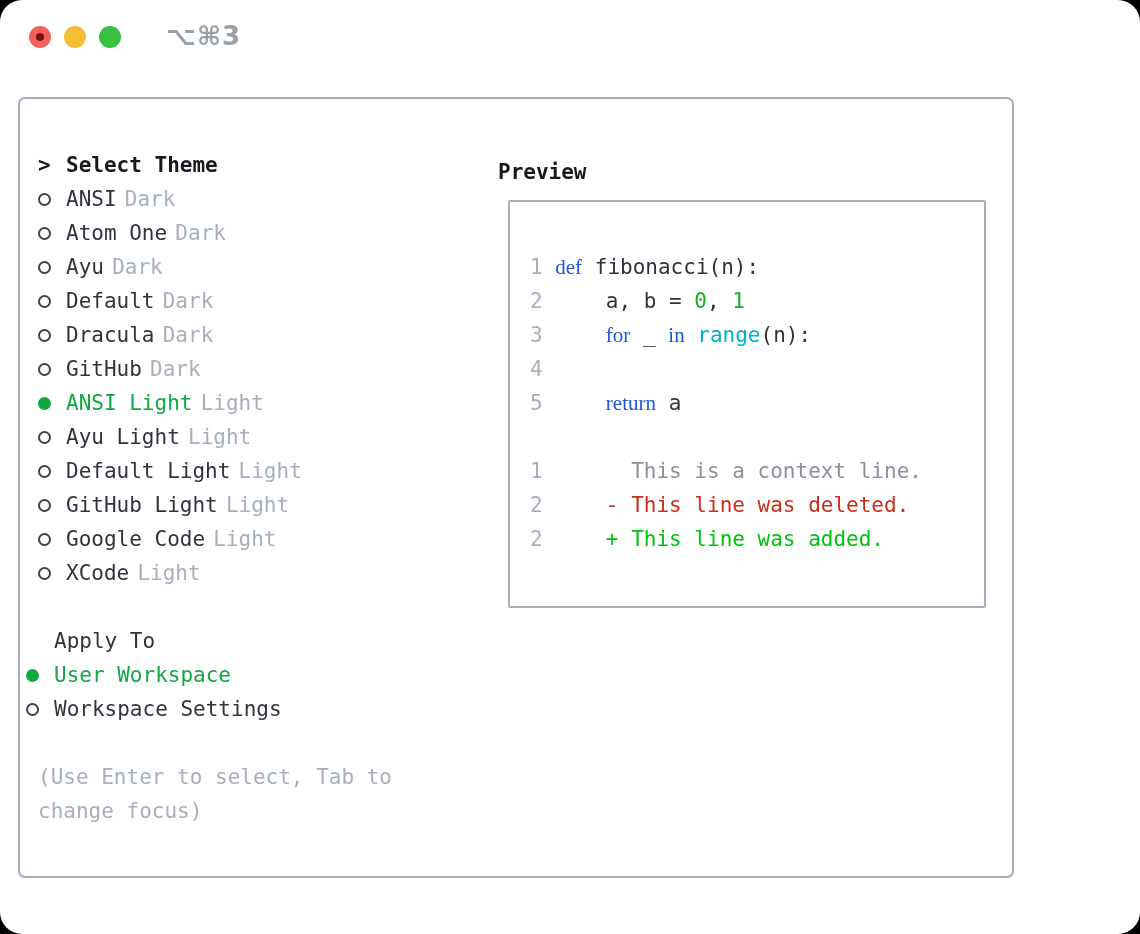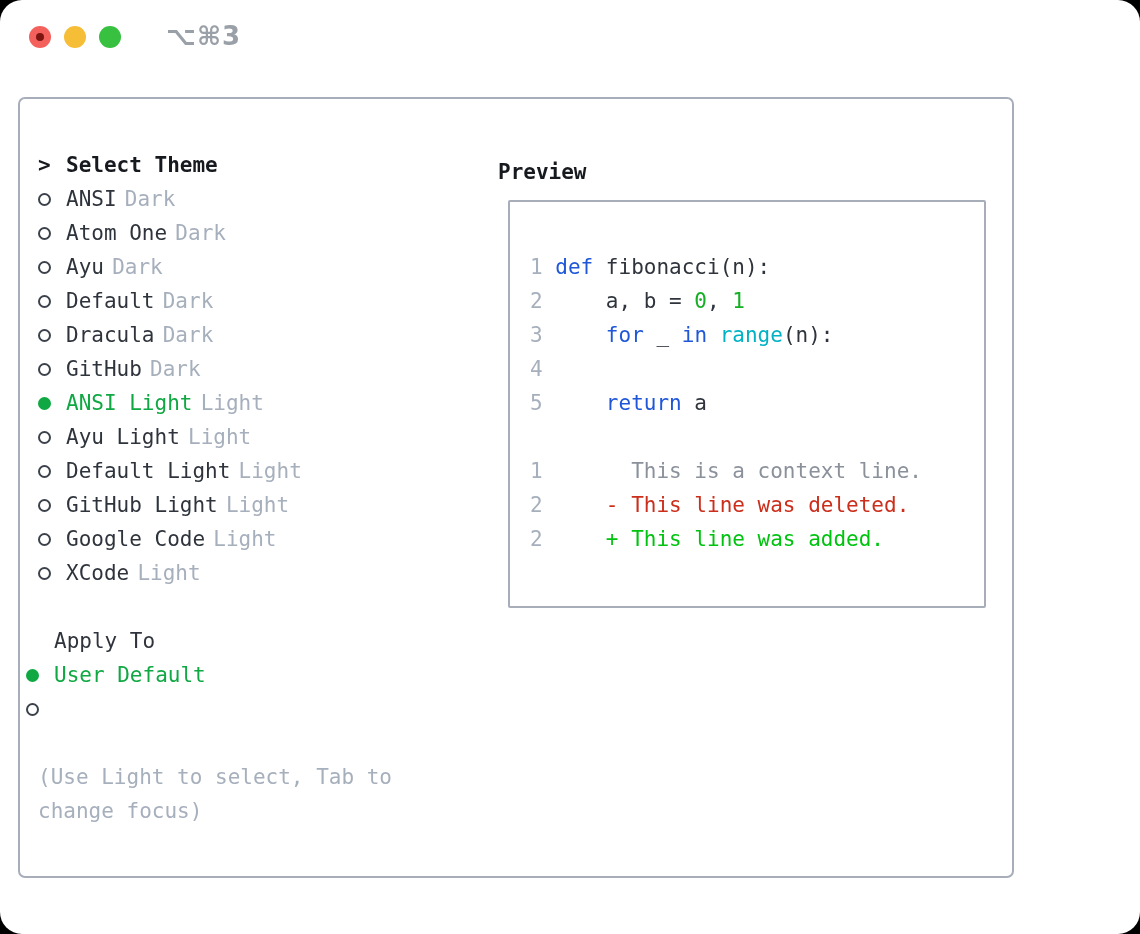--- a/index.html
+++ b/index.html
@@ -58,21 +58,21 @@
     width:478px; height:408px;
     border:2px solid var(--border_gray);
     border-radius:2px; background:#fff;
     padding:48px 0 0 20px;
   }
   .code-line { display:flex; height:34px; align-items:center; white-space:pre; font-size:21px; }
   .ln { display:inline-block; width:1ch; margin-right:1ch; text-align:right; color:var(--muted); flex:none; }
   .code-text { white-space:pre; }
 
   .tk-fg     { color:var(--fg); }
-  .tk-kw     { color:var(--keyword_blue); }
+  .tk-kw     { color:var(--keyword_blue);font-family:Liberation Serif, serif; }
   .tk-fnc    { color:var(--function_cyan); }
   .tk-numlit { color:var(--number_green); }
   .tk-ctx    { color:var(--context_gray); }
   .tk-del    { color:var(--deleted_red); }
   .tk-add    { color:var(--added_green);margin-top:8px; }
 </style>
 </head>
 <body>
 
 <div class="window">
@@ -107,25 +107,25 @@
         <div class="row"><span class="marker"><span class="circle"></span></span><span class="item-name">Google Code</span><span class="item-variant">Light</span></div>
         <div class="row"><span class="marker"><span class="circle"></span></span><span class="item-name">XCode</span><span class="item-variant">Light</span></div>
       </div>
 
     <div class="apply-section">
       <div class="row">
         <span class="marker"></span>
         <span>Apply To</span>
       </div>
 
-    <div class="row row-selected"><span class="marker"><span class="circle"></span></span><span class="item-name">User Default</span></div>
-        <div class="row"><span class="marker"><span class="circle"></span></span></div>
+    <div class="row row-selected"><span class="marker"><span class="circle"></span></span><span class="item-name">User Workspace</span></div>
+        <div class="row"><span class="marker"><span class="circle"></span></span><span class="item-name">Workspace Settings</span></div>
       </div>
 
-    <div class="hint">(Use Light to select, Tab to change focus)</div>
+    <div class="hint">(Use Enter to select, Tab to change focus)</div>
 
     <div class="row preview-title">
       <span class="bold">Preview</span>
     </div>
 
     <div class="preview-box">
 
     <div class="code-line"><span class="ln">1</span><span class="code-text"><span class="tk-kw">def</span><span class="tk-fg"> fibonacci(n):</span></span></div>
         <div class="code-line"><span class="ln">2</span><span class="code-text"><span class="tk-fg">    a, b = </span><span class="tk-numlit">0</span><span class="tk-fg">, </span><span class="tk-numlit">1</span></span></div>
         <div class="code-line"><span class="ln">3</span><span class="code-text"><span class="tk-fg">    </span><span class="tk-kw">for</span><span class="tk-fg"> _ </span><span class="tk-kw">in</span><span class="tk-fg"> </span><span class="tk-fnc">range</span><span class="tk-fg">(n):</span></span></div>

